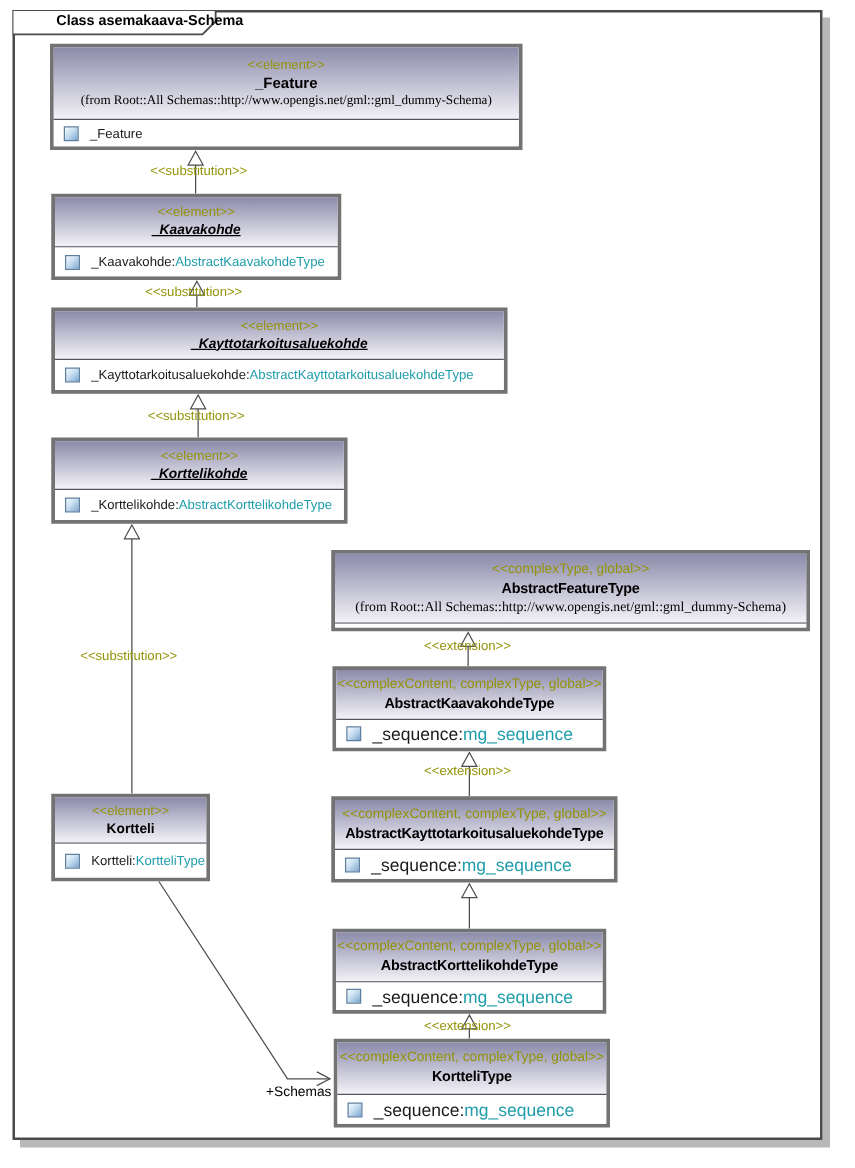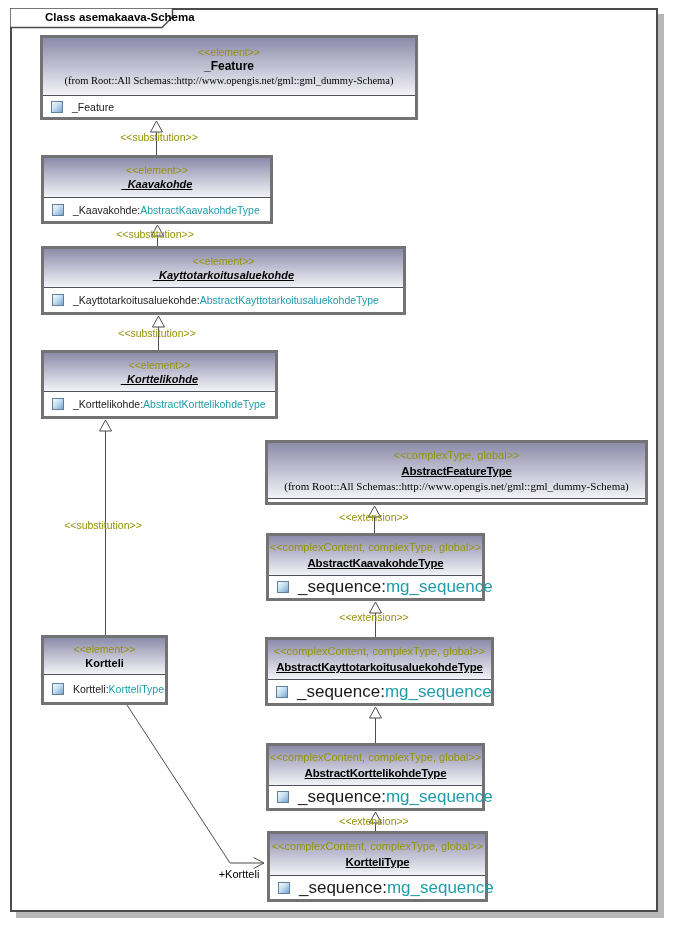--- a/index.html
+++ b/index.html
@@ -25,30 +25,30 @@
   }
   .head{
     box-sizing:border-box;border-bottom:1px solid #52525e;
     background:linear-gradient(to bottom,var(--header-top,#8c8baa) 0%,#c6c5d6 55%,var(--header-bottom,#f2f2f7) 100%);
     display:flex;flex-direction:column;justify-content:center;align-items:center;
     text-align:center;overflow:visible;
   }
   .stereo{color:var(--stereotype,#93930a);font-size:10.5px;line-height:14px;white-space:nowrap;}
   .cls.large .stereo{font-size:11px;line-height:15px;}
   .cname{font-weight:bold;font-size:11px;line-height:15px;color:#000;white-space:nowrap;}
-  .cls.large .cname{font-size:11.5px;line-height:16px;letter-spacing:-0.2px;text-decoration:underline;}
+  .cls.large .cname{font-size:11.5px;line-height:16px;letter-spacing:-0.2px;}
   .cname.abstract{font-style:italic;text-decoration:underline;}
   .cls0 .cname{font-size:12px;}
   .from{font-size:10.5px;line-height:14px;color:#000;white-space:nowrap;font-family:Liberation Serif, serif;}
   .cls.large .from{font-size:11px;}
   .attrs{
     flex:1;display:flex;align-items:center;background:#fff;
     padding:0 0 0 8px;font-size:10.5px;white-space:nowrap;
   }
-  .cls.large .attrs{font-size:17px;}
+  .cls.large .attrs{font-size:14px;}
   .attrs.empty{padding:0;}
   .aicon{
     width:12px;height:12px;flex:0 0 12px;margin-right:9px;box-sizing:border-box;
     border:1px solid #5f7f9f;
     background:linear-gradient(135deg,#f3fafe 0%,#cde2f2 40%,#8fb6d9 85%,#6f9cc4 100%);
   }
   .aname{color:#1a1a1a;}
   .atype{color:var(--type-ref,#1f9dab);}
   
   #wires{position:absolute;left:0;top:0;pointer-events:none;}
@@ -98,21 +98,21 @@
   </svg>
 
   <div class="clabel" style="left:159px;top:131px">&lt;&lt;substitution&gt;&gt;</div>
   <div class="clabel" style="left:155px;top:228px">&lt;&lt;substitution&gt;&gt;</div>
   <div class="clabel" style="left:157px;top:327px">&lt;&lt;substitution&gt;&gt;</div>
   <div class="clabel" style="left:103px;top:519px">&lt;&lt;substitution&gt;&gt;</div>
   <div class="clabel" style="left:374px;top:511px">&lt;&lt;extension&gt;&gt;</div>
   <div class="clabel" style="left:374px;top:611px">&lt;&lt;extension&gt;&gt;</div>
   <div class="clabel" style="left:374px;top:688px">&lt;&lt;restriction&gt;&gt;</div>
   <div class="clabel" style="left:374px;top:815px">&lt;&lt;extension&gt;&gt;</div>
-  <div class="rlabel" style="left:239px;top:868px">+Kortteli</div>
+  <div class="rlabel" style="left:239px;top:868px">+Schemas</div>
 
   <div class="cls cls0" style="left:40px;top:35px;width:378px;height:85px">
     <div class="head" style="height:58px">
       <div class="stereo">&lt;&lt;element&gt;&gt;</div>
       <div class="cname">_Feature</div>
       <div class="from">(from Root::All Schemas::http://www.opengis.net/gml::gml_dummy-Schema)</div>
     </div>
     <div class="attrs">
       <span class="aicon"></span>
       <span class="aname">_Feature</span>

